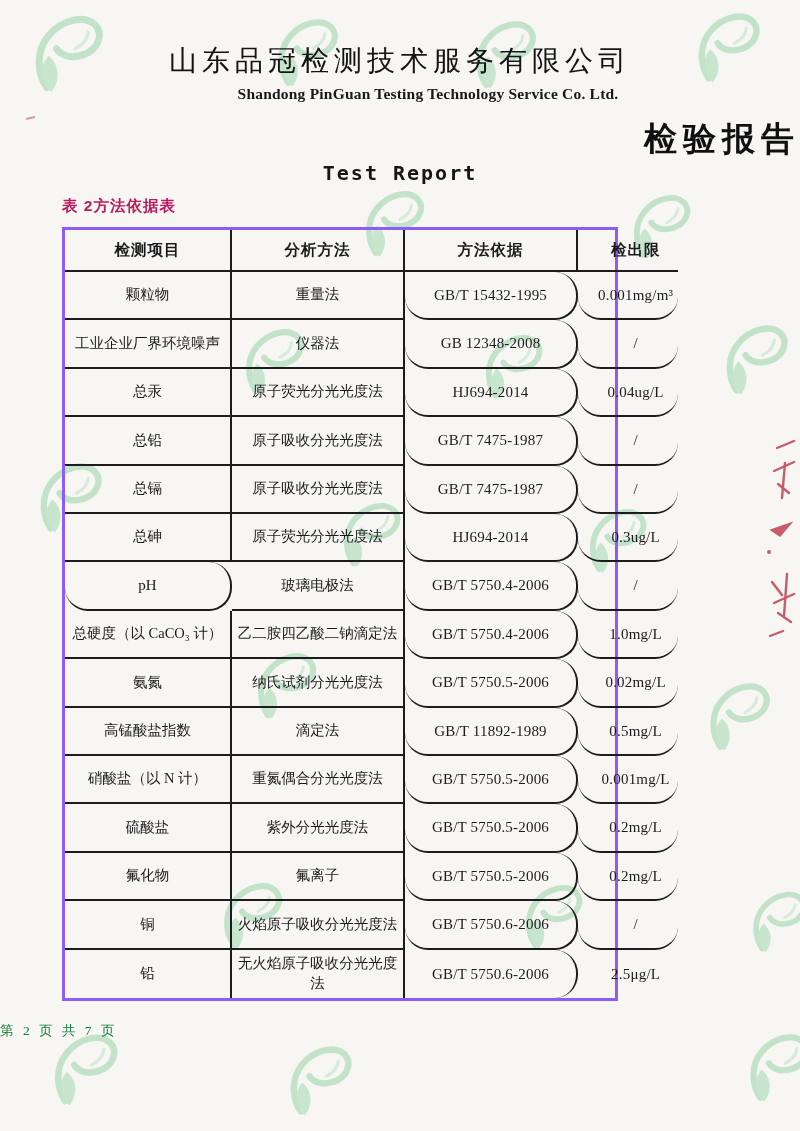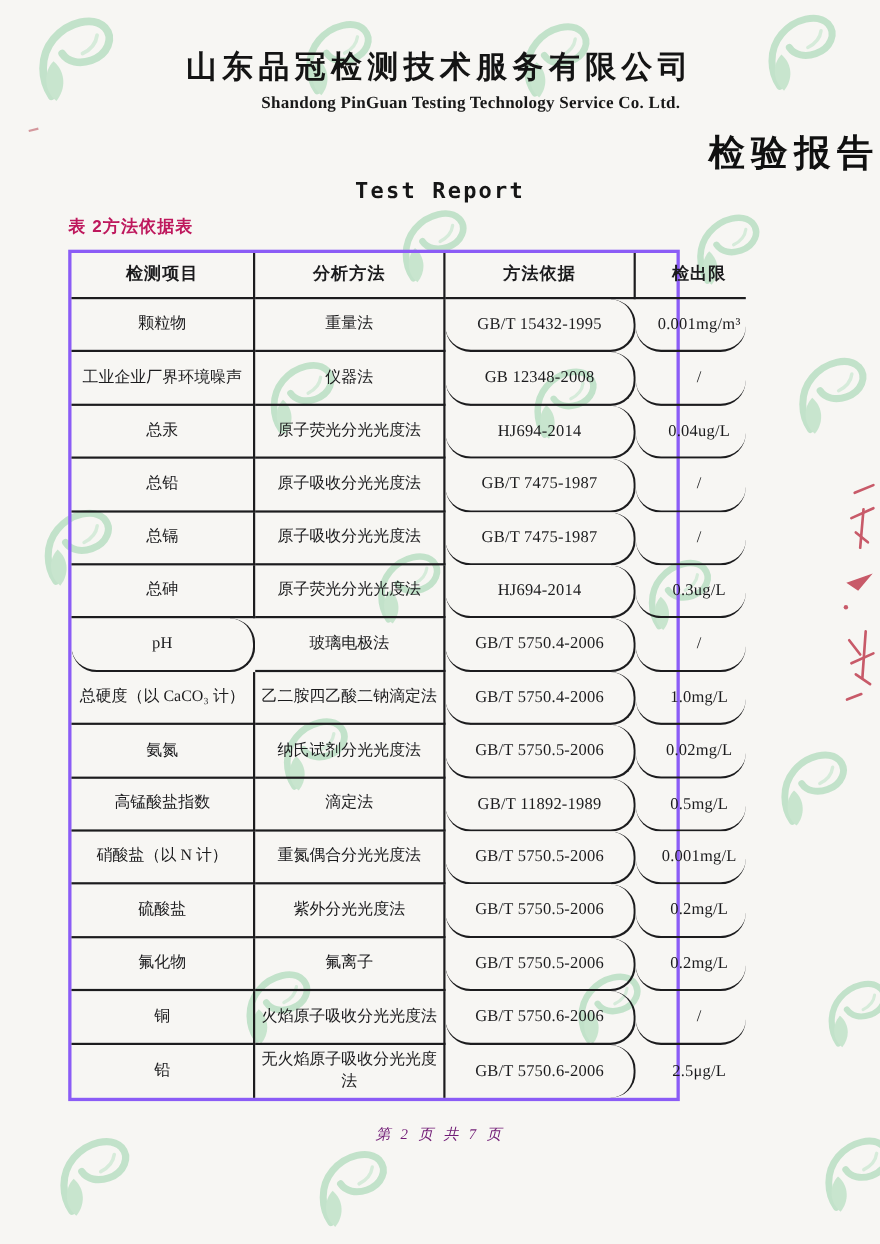--- a/index.html
+++ b/index.html
@@ -12,21 +12,21 @@
     color:#1b1b1d;
   }
   
   .wm{position:absolute;opacity:.5;pointer-events:none;}
   .wm svg{display:block;width:100%;height:100%;}
   
   .company-cn{
     position:absolute;top:42px;left:0;width:100%;
     text-align:center;
     font-family:"Liberation Sans","DejaVu Sans",sans-serif;
-    font-weight:700;font-size:28px;letter-spacing:5px;
+    font-weight:400;font-size:28px;letter-spacing:5px;
     color:#141414;
   }
   .company-en{
     position:absolute;top:85px;left:0;width:100%;
     text-align:center;
     font-family:"Liberation Serif","DejaVu Serif",serif;
     font-weight:700;font-size:15.5px;letter-spacing:.2px;
     color:#181818;
     margin-left:28px;
   }
@@ -74,24 +74,22 @@
   }
   .cell:last-child{border-right:none;padding-left:20px;}
   .t-row:last-child .cell{border-bottom:none;}
   .t-row.head .cell{
     font-weight:700;font-size:15.5px;letter-spacing:1px;
   }
   .cell.lat{font-size:15px;letter-spacing:.2px;border-radius:23px;}
   
   .page-footer{
     position:absolute;top:1022px;left:0;width:100%;
-    text-align:center;
     font-size:13.5px;letter-spacing:3px;
-    color:#701a75;
-    font-style:italic;
+    color:#15803d;
   }
   
   .redmarks{position:absolute;left:757px;top:436px;width:43px;height:212px;}
   .red-speck{
     position:absolute;left:26px;top:117px;width:9px;height:2px;
     background:#b84a55;opacity:.55;transform:rotate(-14deg);
   }
 </style>
 </head>
 <body>

